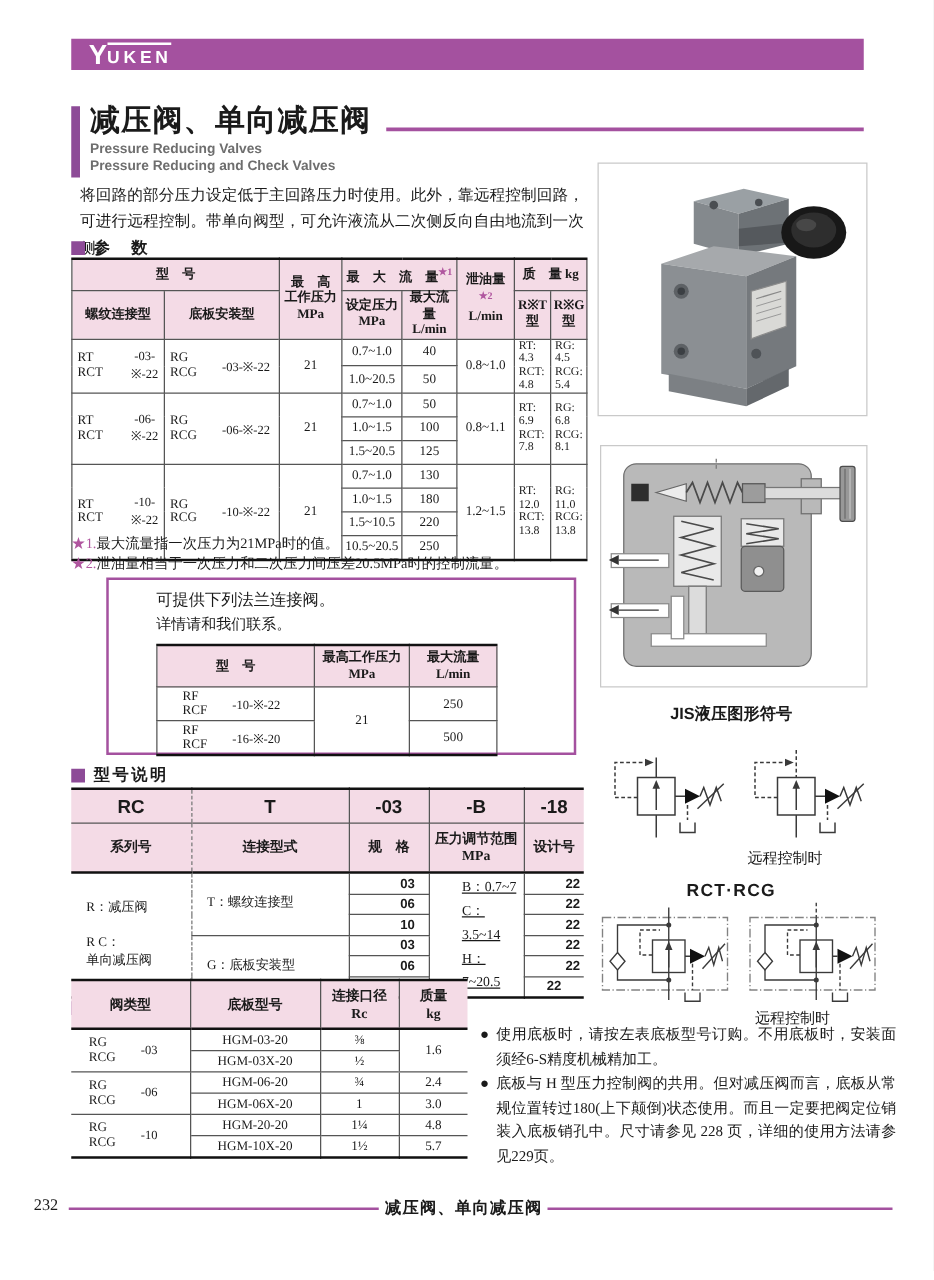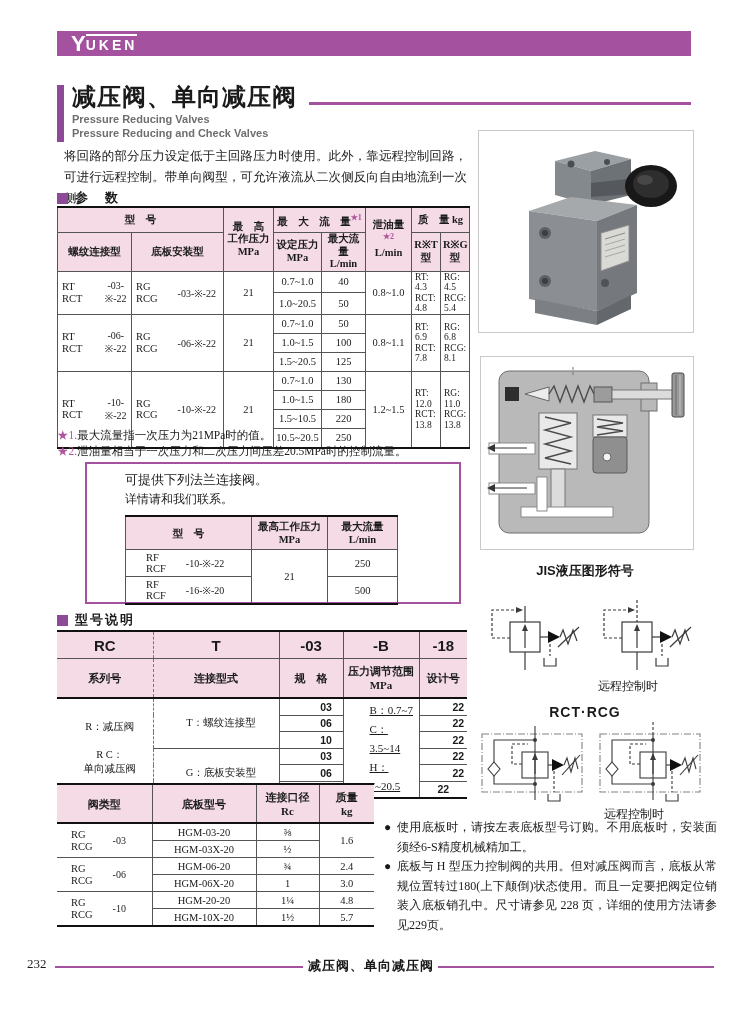--- a/index.html
+++ b/index.html
@@ -59,21 +59,21 @@
 
   
   .model-tbl{left:57px;top:630px;width:410px;border-top:2px solid #111;border-bottom:2px solid #111;}
   .model-tbl thead tr.codes th{background:#f4dbe6;font-family:"Liberation Sans","DejaVu Sans",sans-serif;
       font-weight:bold;font-size:15px;height:26px;border-bottom:1px solid #555;}
   .model-tbl thead tr.labels th{background:#f4dbe6;font-weight:bold;font-size:11px;line-height:14px;height:38px;border-bottom:2px solid #111;}
   .model-tbl td{font-size:10.5px;height:15.5px;}
   .model-tbl .dashcol{border-right:1px dashed #777;}
   .model-tbl .solcol{border-right:1px solid #555;}
   .model-tbl .rowline{border-bottom:1px solid #555;padding-left:32px;}
-  .model-tbl .leftcell{text-align:center;padding-left:12px;line-height:14px;}
+  .model-tbl .leftcell{text-align:left;padding-left:12px;line-height:14px;}
   .model-tbl .bnum{font-family:"Liberation Sans","DejaVu Sans",sans-serif;font-weight:bold;font-size:10.5px;}
   .model-tbl .ranges{text-align:left;padding-left:26px;font-size:11px;line-height:19px;text-decoration:underline;}
 
   
   .bp-tbl{left:57px;top:783px;width:317px;border-top:2px solid #111;border-bottom:2px solid #111;}
   .bp-tbl thead th{background:#f4dbe6;font-weight:bold;font-size:11px;line-height:14px;height:37px;border-bottom:2px solid #111;}
   .bp-tbl td{font-size:10.5px;height:16px;border-bottom:1px solid #555;}
   .bp-tbl .vline{border-right:1px solid #555;}
 
   

